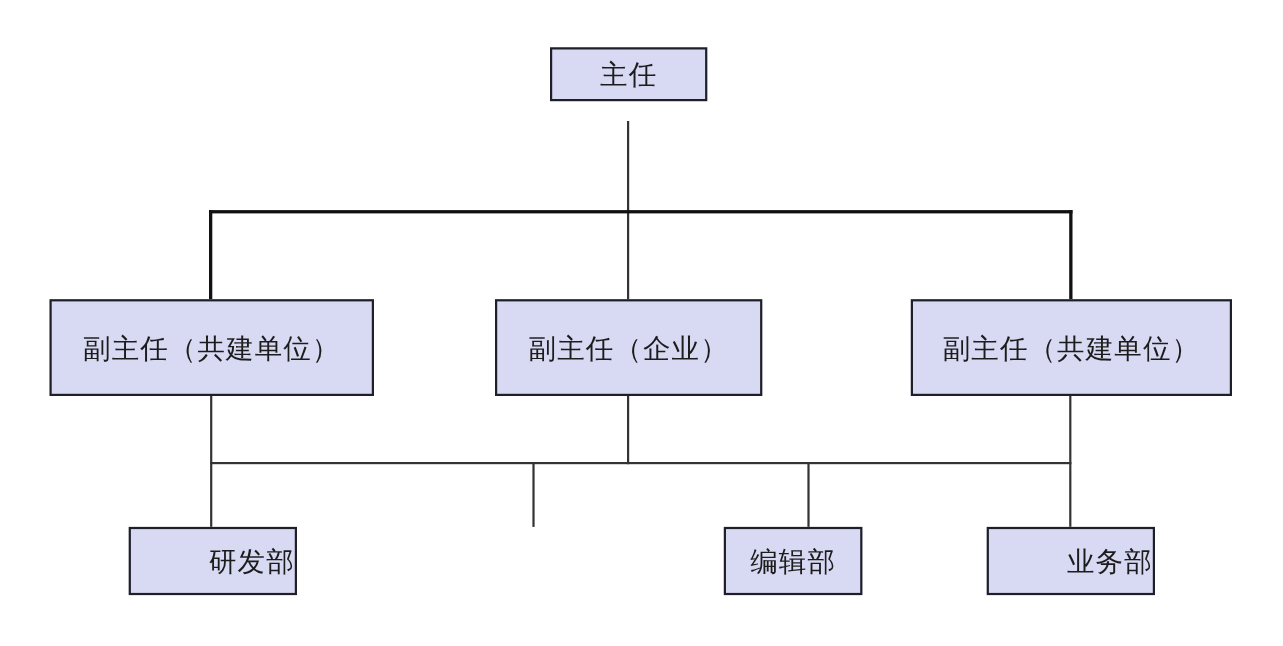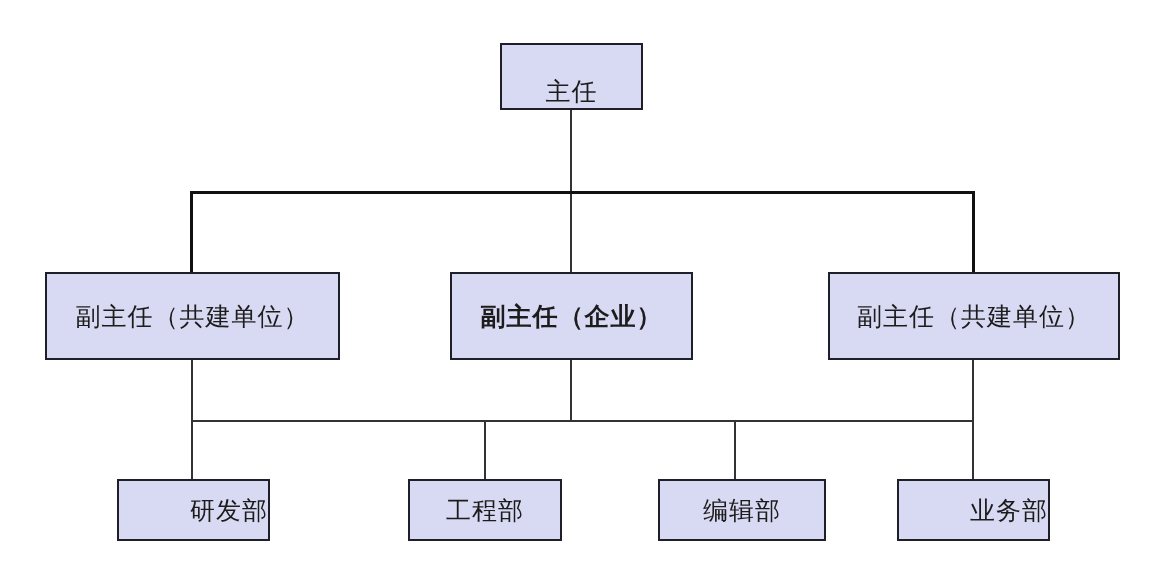--- a/index.html
+++ b/index.html
@@ -31,27 +31,27 @@
   }
   .line {
     position: absolute;
     background: #333333;
   }
   .line.thick {
     background: #111111;
   }
 
   
-  #node-director      { left: 500px; top: 43px;  width: 143px; height: 67px; align-items: flex-end; }
+  #node-director      { left: 500px; top: 43px;  width: 143px; height: 49px; }
   #node-deputy-left   { left: 45px;  top: 272px; width: 295px; height: 88px; }
-  #node-deputy-middle { left: 450px; top: 272px; width: 243px; height: 88px; font-weight: bold; }
+  #node-deputy-middle { left: 450px; top: 272px; width: 243px; height: 88px; }
   #node-deputy-right  { left: 828px; top: 272px; width: 292px; height: 88px; }
   #node-dept-rnd      { left: 117px; top: 479px; width: 153px; height: 62px; justify-content: flex-end; }
   #node-dept-eng      { left: 408px; top: 479px; width: 154px; height: 62px; }
-  #node-dept-edit     { left: 658px; top: 479px; width: 168px; height: 62px; }
+  #node-dept-edit     { left: 658px; top: 479px; width: 126px; height: 62px; }
   #node-dept-biz      { left: 897px; top: 479px; width: 153px; height: 62px; justify-content: flex-end; }
 
   
   #stem-director        { left: 570px; top: 110px; width: 2px;   height: 163px; }
   #bus1                 { left: 190px; top: 191px; width: 785px; height: 3px; }
   #bus1-left-drop       { left: 190px; top: 191px; width: 3px;   height: 81px; }
   #bus1-right-drop      { left: 972px; top: 191px; width: 3px;   height: 81px; }
   #drop-deputy-left     { left: 191px; top: 360px; width: 2px;   height: 119px; }
   #drop-deputy-middle   { left: 570px; top: 360px; width: 2px;   height: 62px; }
   #drop-deputy-right    { left: 972px; top: 360px; width: 2px;   height: 119px; }
@@ -88,23 +88,20 @@
   </div>
 
   <div class="node" id="node-deputy-right">
     <span>副主任（共建单位）</span>
   </div>
 
   <div class="node" id="node-dept-rnd">
     <span>研发部</span>
   </div>
 
-  <div class="node" id="node-dept-eng">
-    <span>工程部</span>
-  </div>
 
   <div class="node" id="node-dept-edit">
     <span>编辑部</span>
   </div>
 
   <div class="node" id="node-dept-biz">
     <span>业务部</span>
   </div>
 
 </div>

